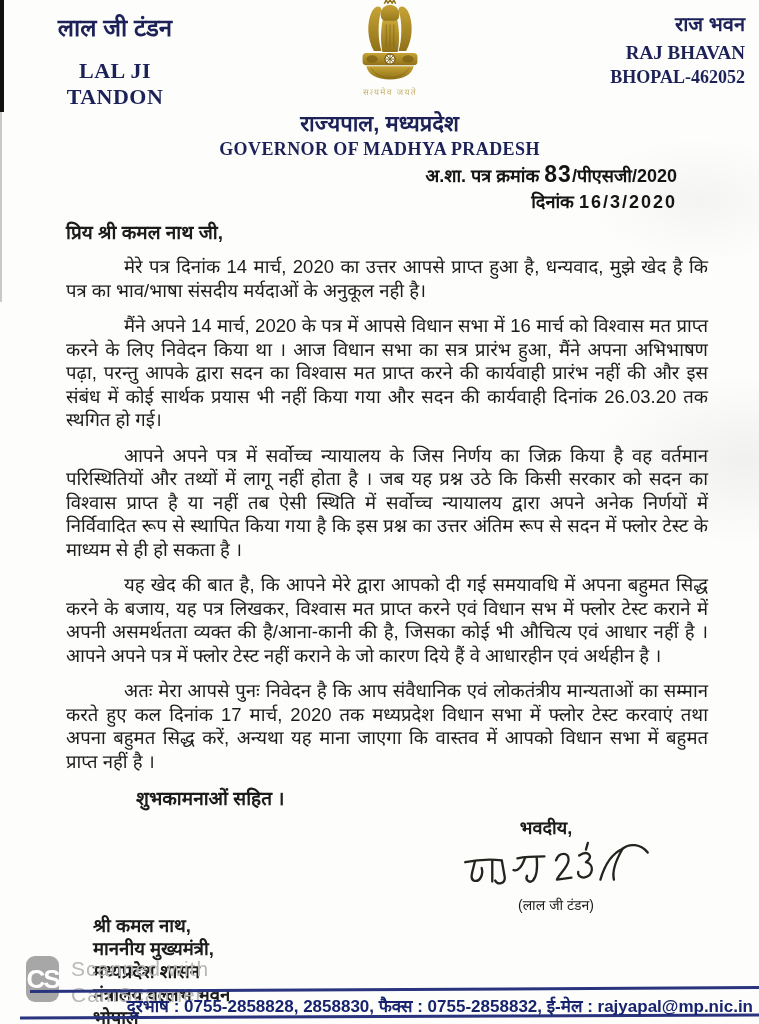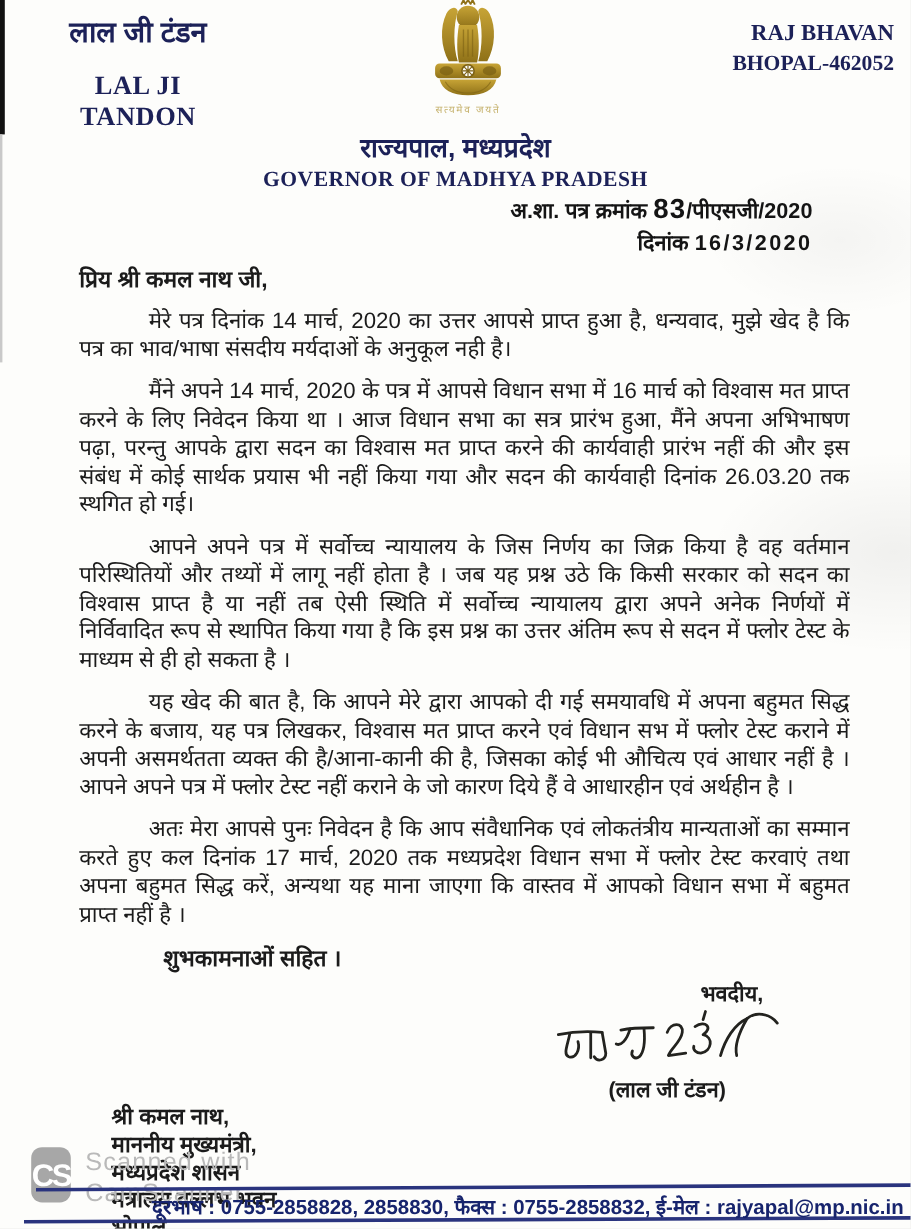--- a/index.html
+++ b/index.html
@@ -37,23 +37,23 @@
 
   
   .body-flow{position:absolute;left:66px;top:219px;width:642px;}
   .salutation{font-size:19px;font-weight:600;margin-bottom:10px;}
   .body-flow p{
     margin:0 0 12px 0;font-size:18.5px;line-height:23.5px;
     text-align:justify;text-indent:58px;font-weight:500;
   }
   .closing{font-size:19px;font-weight:600;margin:6px 0 4px 70px;}
   .sig-block{width:200px;margin:2px 52px 0 auto;text-align:center;}
-  .valediction{font-size:18px;font-weight:600;text-align:right;margin-right:20px;}
+  .valediction{font-size:18px;font-weight:600;text-align:center;margin-right:20px;}
   .signature-svg{display:block;margin:2px auto 0 auto;}
-  .signatory{font-size:18px;font-weight:700;margin-top:-2px;}
+  .signatory{font-size:14px;font-weight:400;margin-top:-2px;}
   .addressee{margin:0 0 0 27px;font-size:18.5px;font-weight:600;line-height:23px;}
   .addressee .city{text-decoration:underline;text-underline-offset:3px;}
 
   
   .watermark{position:absolute;left:26px;top:956px;z-index:2;display:flex;align-items:flex-start;}
   .cs-badge{width:33px;height:46px;border-radius:9px;background:#a7a7a7;color:#fff;
     display:flex;align-items:center;justify-content:center;
     font-size:26px;font-weight:700;letter-spacing:-2px;}
   .cs-text{margin-left:12px;color:#b9b9b9;font-size:21px;line-height:26px;letter-spacing:1px;}
 
@@ -100,20 +100,21 @@
       <ellipse cx="31" cy="62.5" rx="6" ry="4" fill="#7c6114" opacity="0.75"></ellipse>
       <ellipse cx="69" cy="62.5" rx="6" ry="4" fill="#7c6114" opacity="0.75"></ellipse>
 
       <path d="M25,70 L75,70 C73,79 64,84 50,84 C36,84 27,79 25,70 Z" fill="url(#gold)"></path>
       <path d="M30,72 C34,79 42,82 50,82 M70,72 C66,79 58,82 50,82" stroke="#7c6114" stroke-width="1" fill="none" opacity="0.6"></path>
       <text x="50" y="100" text-anchor="middle" font-size="9" fill="#a8891f" opacity="0.65" letter-spacing="1.5">सत्यमेव जयते</text>
     </svg>
   </div>
 
   <div class="hdr-right">
+    <div class="hi-b">राज भवन</div>
     <div class="en-b">RAJ BHAVAN</div>
     <div class="en-r">BHOPAL-462052</div>
   </div>
 
   <div class="center-title">
     <div class="hi">राज्यपाल, मध्यप्रदेश</div>
     <div class="en">GOVERNOR OF MADHYA PRADESH</div>
   </div>
 
   <div class="ref">

